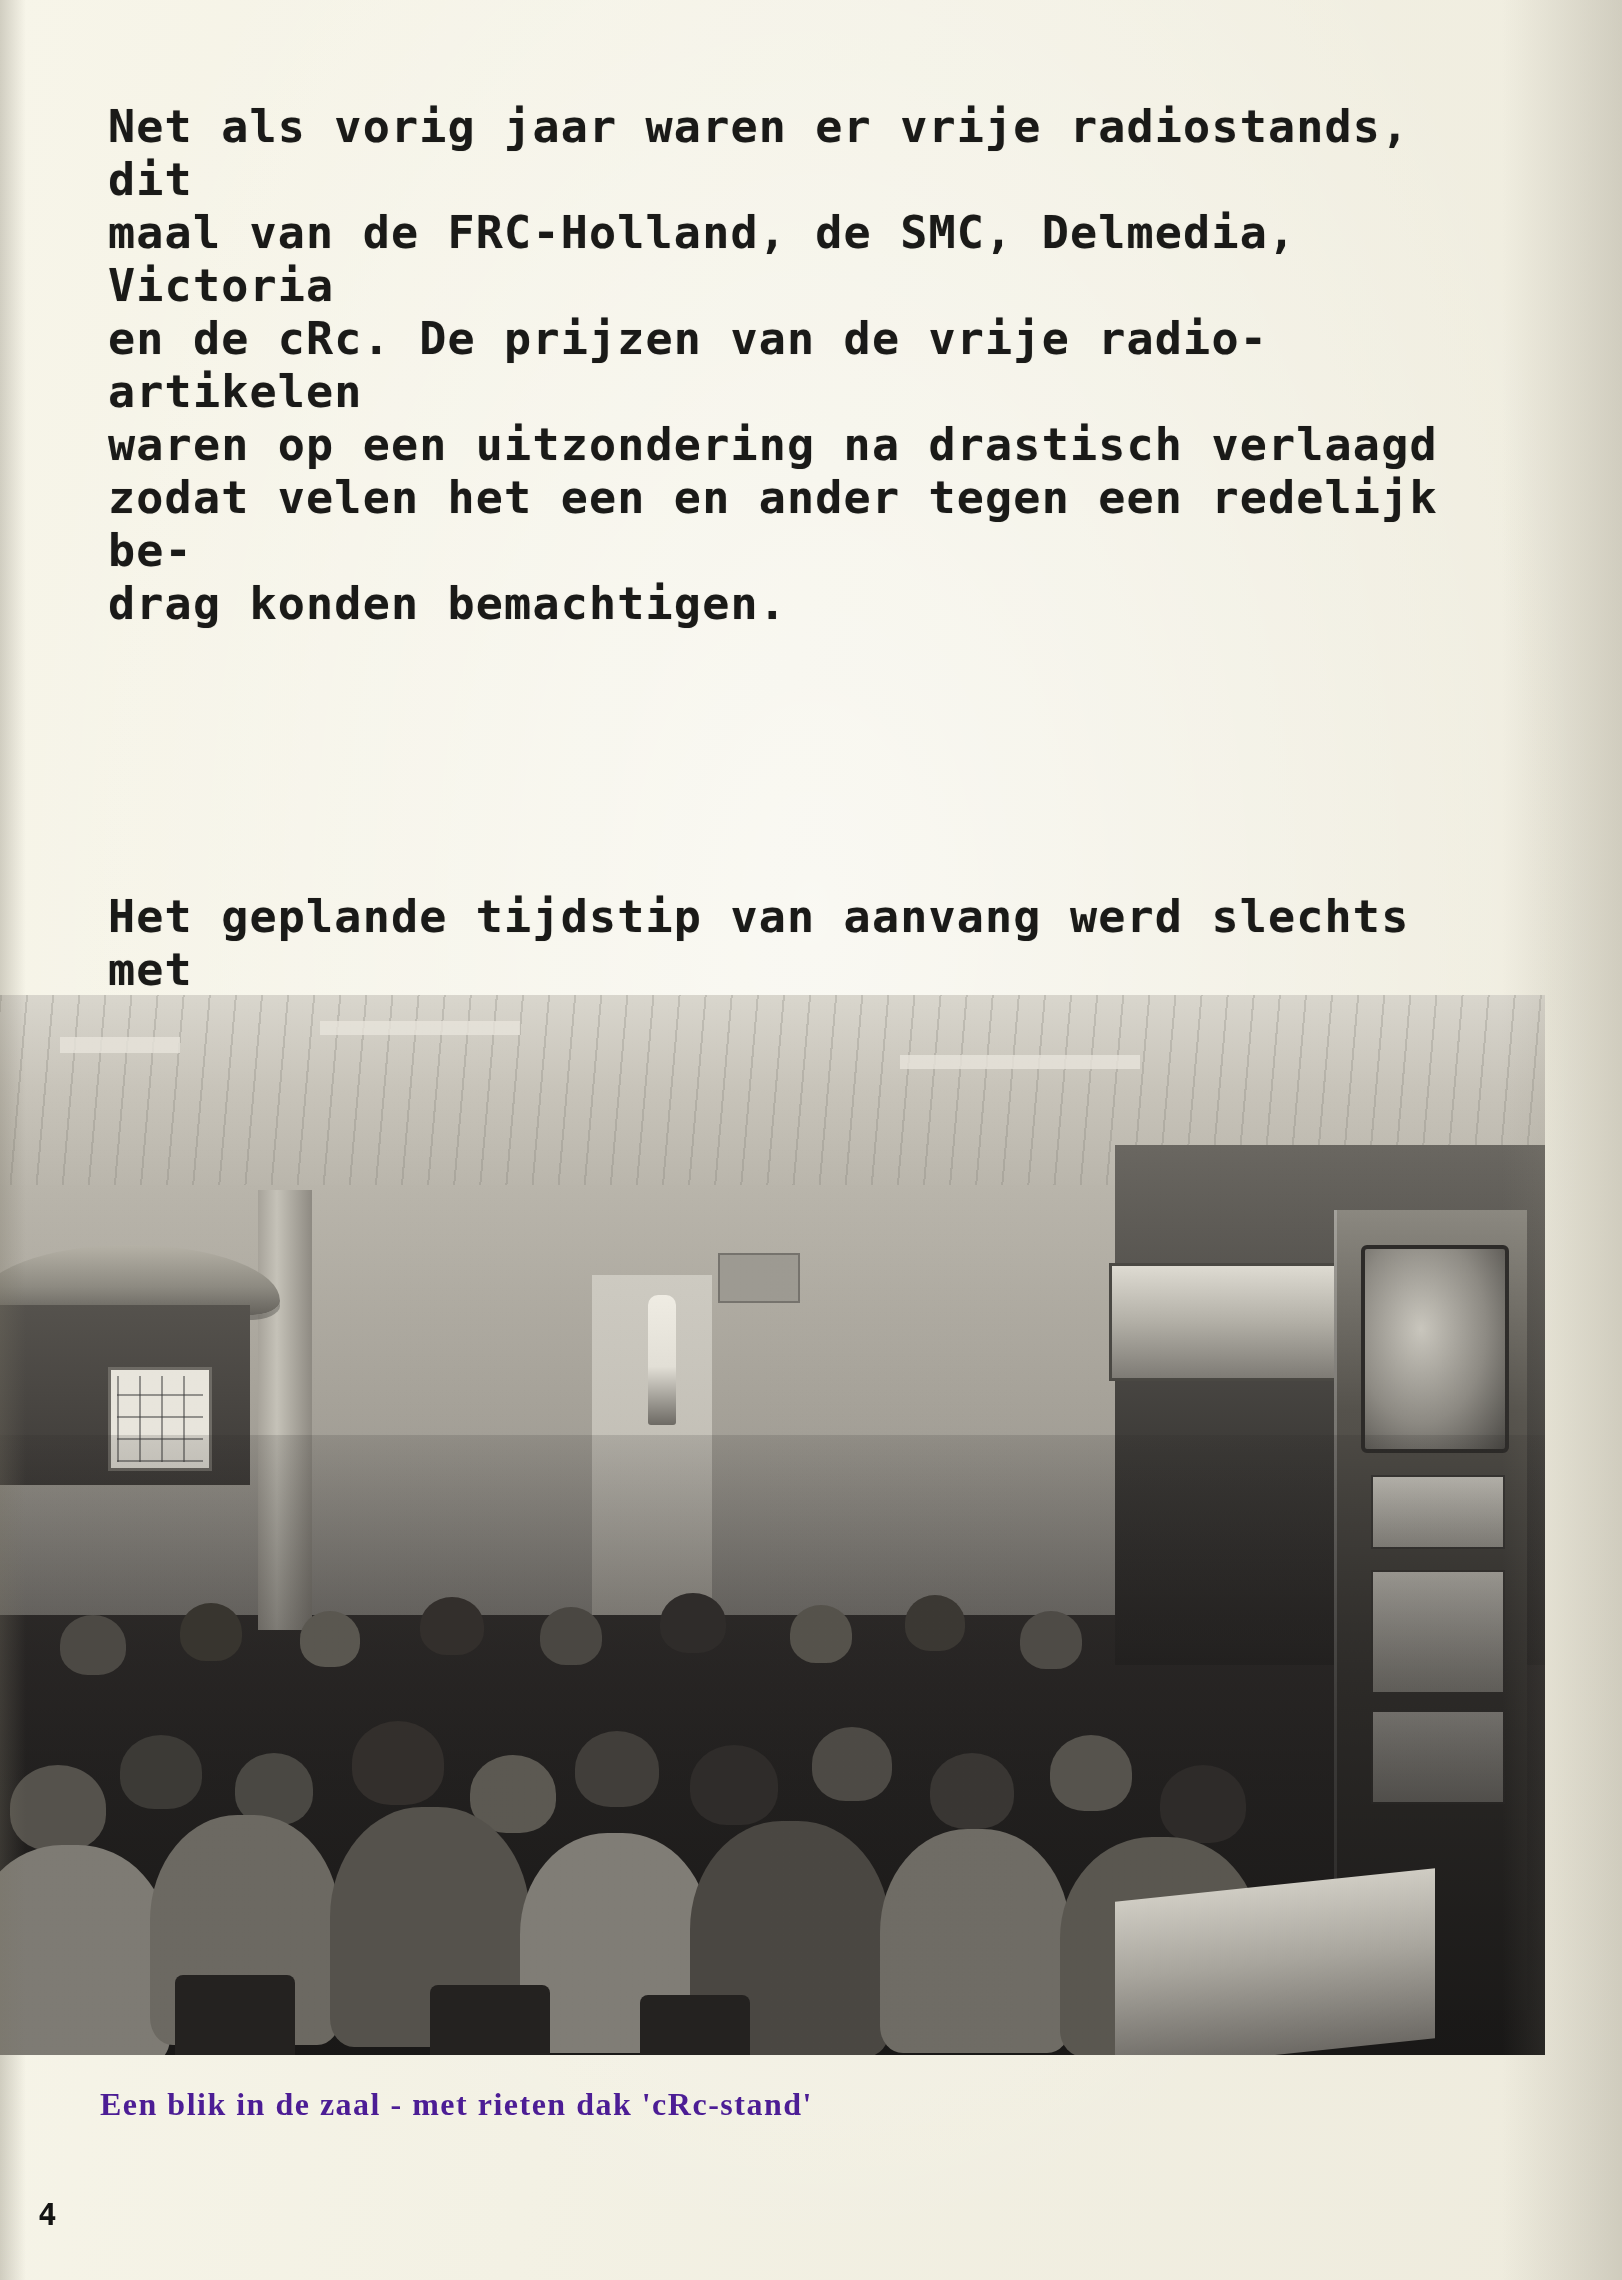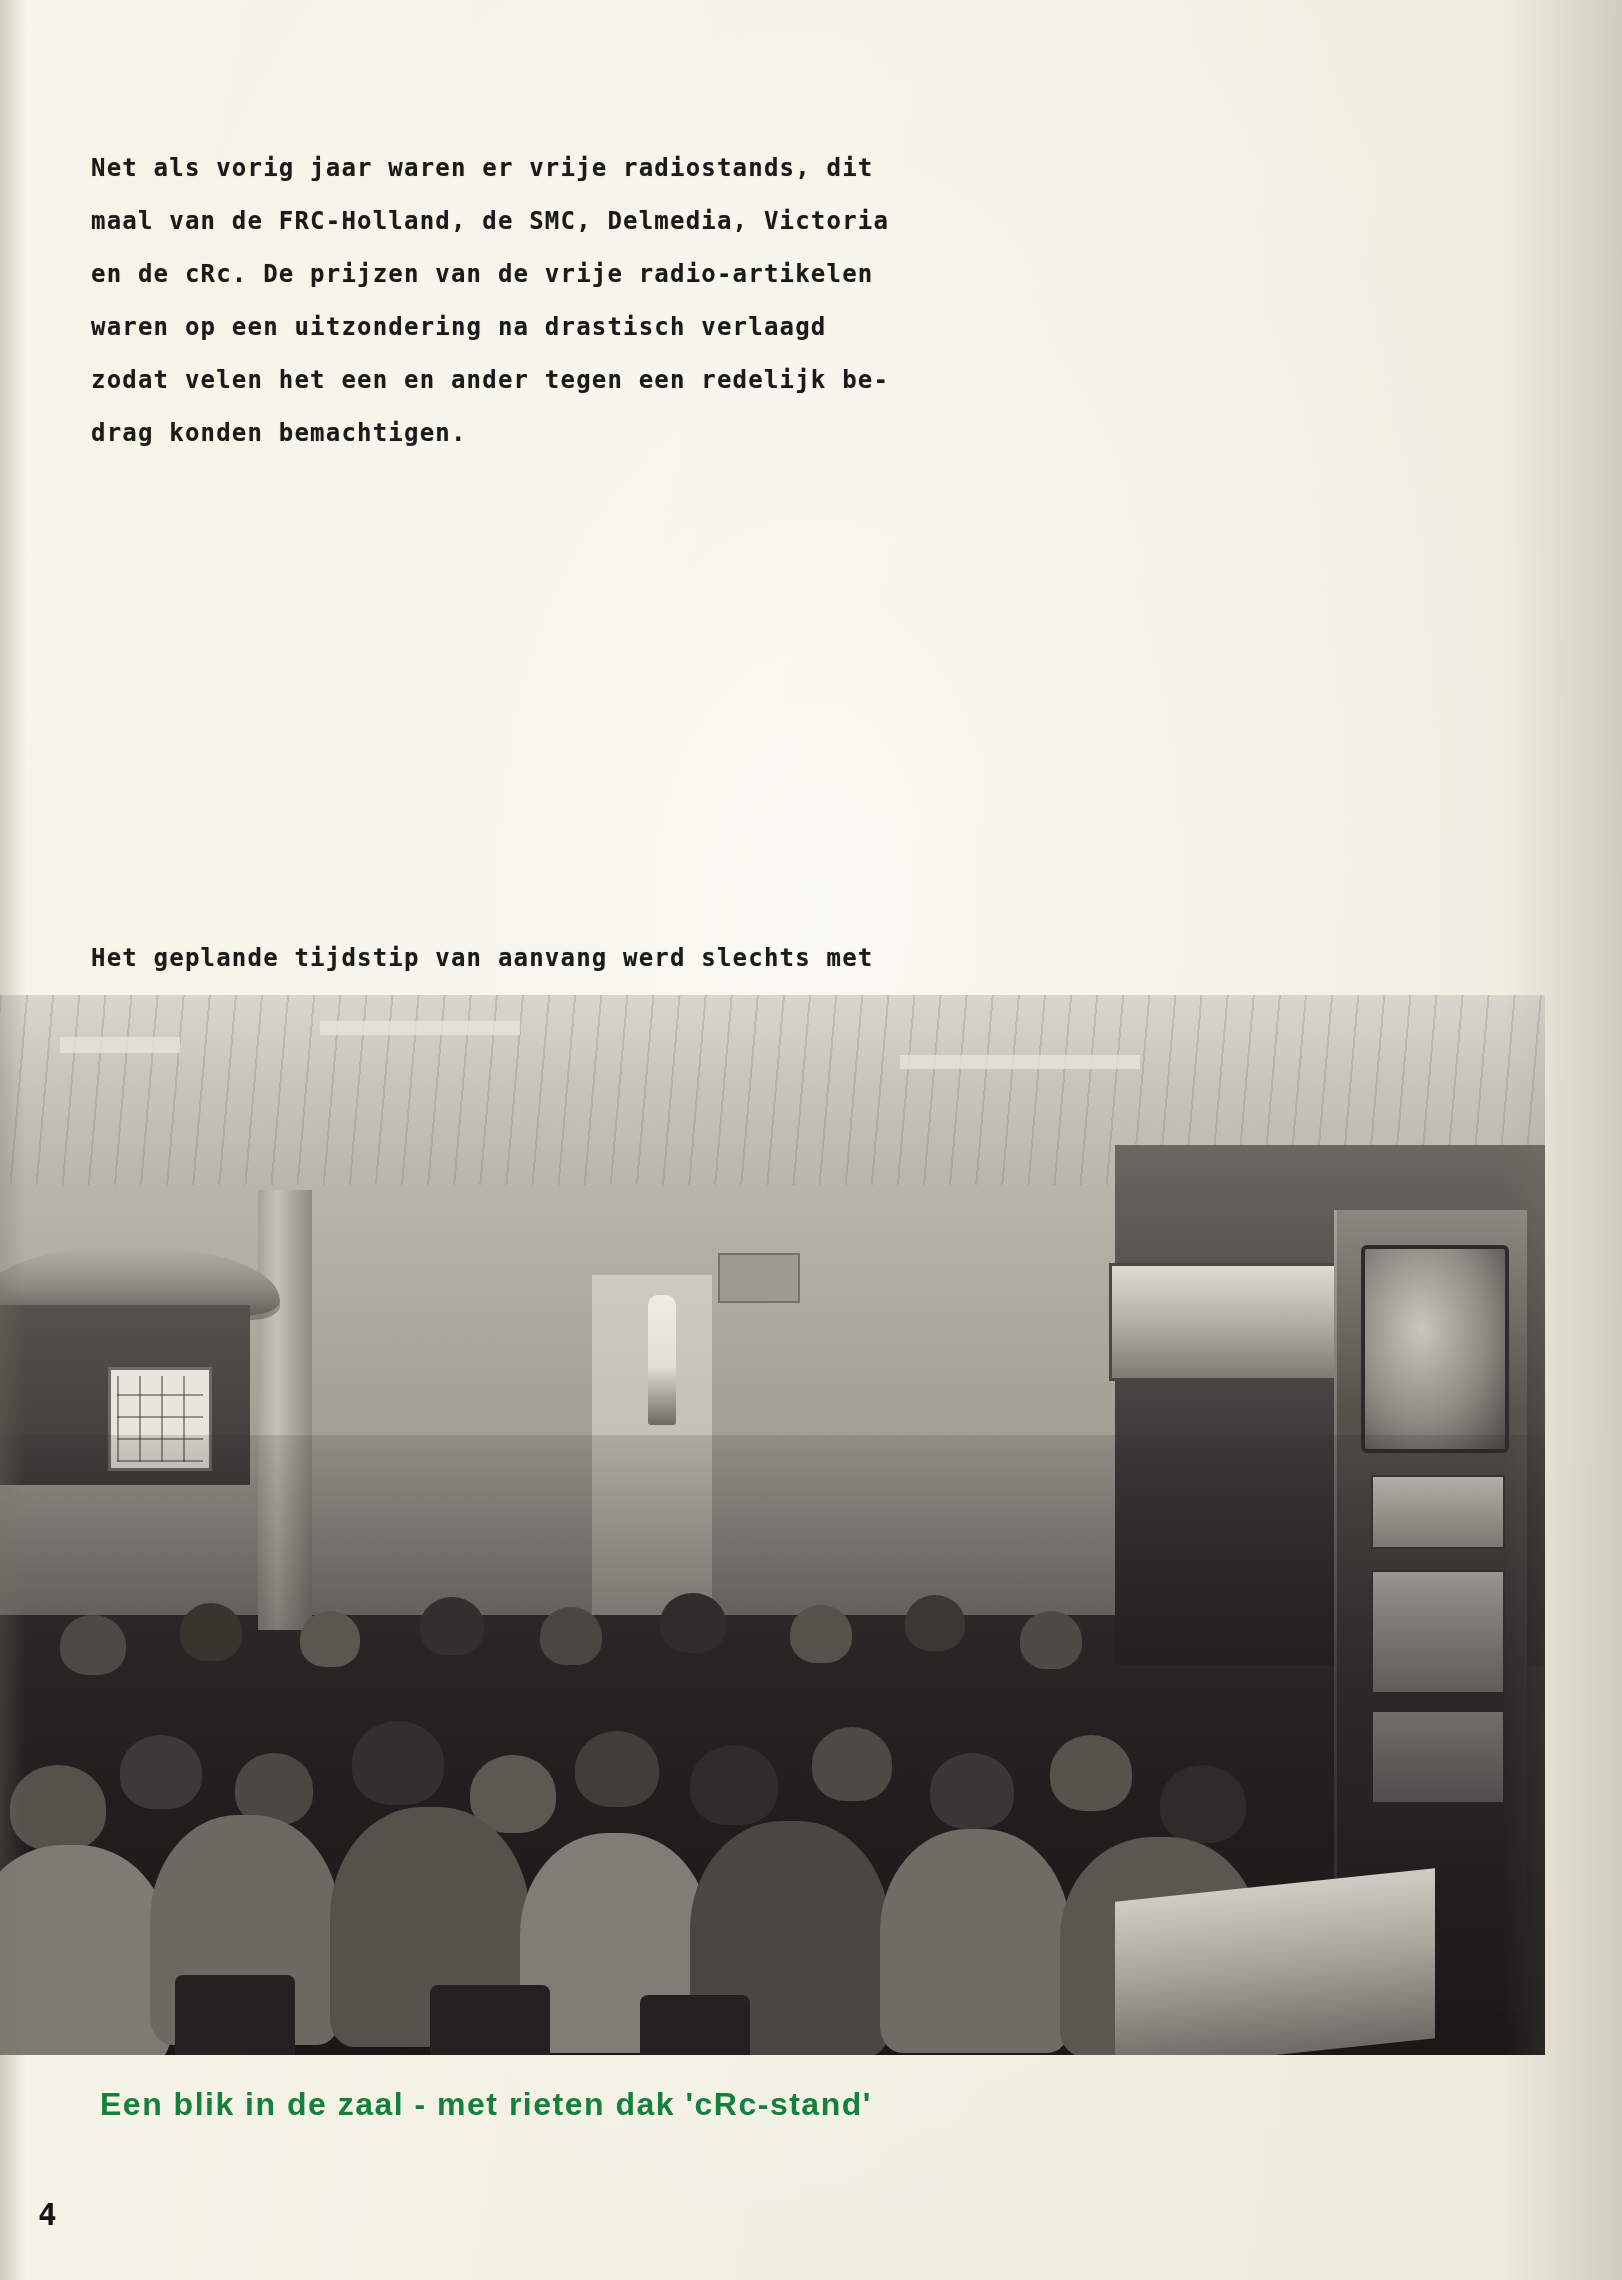--- a/index.html
+++ b/index.html
@@ -25,30 +25,29 @@
     pointer-events: none;
   }
   .content {
     position: absolute;
     left: 0; top: 0;
     width: 1622px;
     height: 2280px;
   }
   .text-block {
     position: absolute;
-    left: 91px;
+    left: 108px;
     width: 1400px;
     color: #1a1a18;
-    font-size: 24px;
+    font-size: 45px;
     line-height: 53px;
     letter-spacing: 1.2px;
     font-weight: 600;
     white-space: pre-wrap;
     text-shadow: 0 0 1px rgba(40,40,40,0.35);
-    margin-top: 42px;
   }
   #para-1 { top: 100px; }
   #para-2 { top: 438px; }
   #para-3 { top: 662px; }
   #para-4 { top: 890px; }
 
   .photo-wrap {
     position: absolute;
     left: 0px;
     top: 995px;
@@ -201,25 +200,25 @@
     position: absolute;
     right: 110px; bottom: 0px; width: 320px; height: 170px;
     background: linear-gradient(180deg, #cfccc3 0%, #a8a59d 45%, #6d6a65 100%);
     transform: skewY(-6deg);
   }
   .caption {
     position: absolute;
     left: 100px;
     top: 2086px;
     width: 1400px;
-    color: #15803d;
+    color: #4c1d95;
     font-size: 32px;
     letter-spacing: 1.5px;
     font-weight: 600;
-    font-family: Liberation Sans, sans-serif;
+    font-family: Liberation Serif, serif;
   }
   .page-number {
     position: absolute;
     left: 38px;
     top: 2196px;
     color: #141413;
     font-size: 31px;
     font-weight: 700;
     font-family: "DejaVu Sans Mono", monospace;
   }

